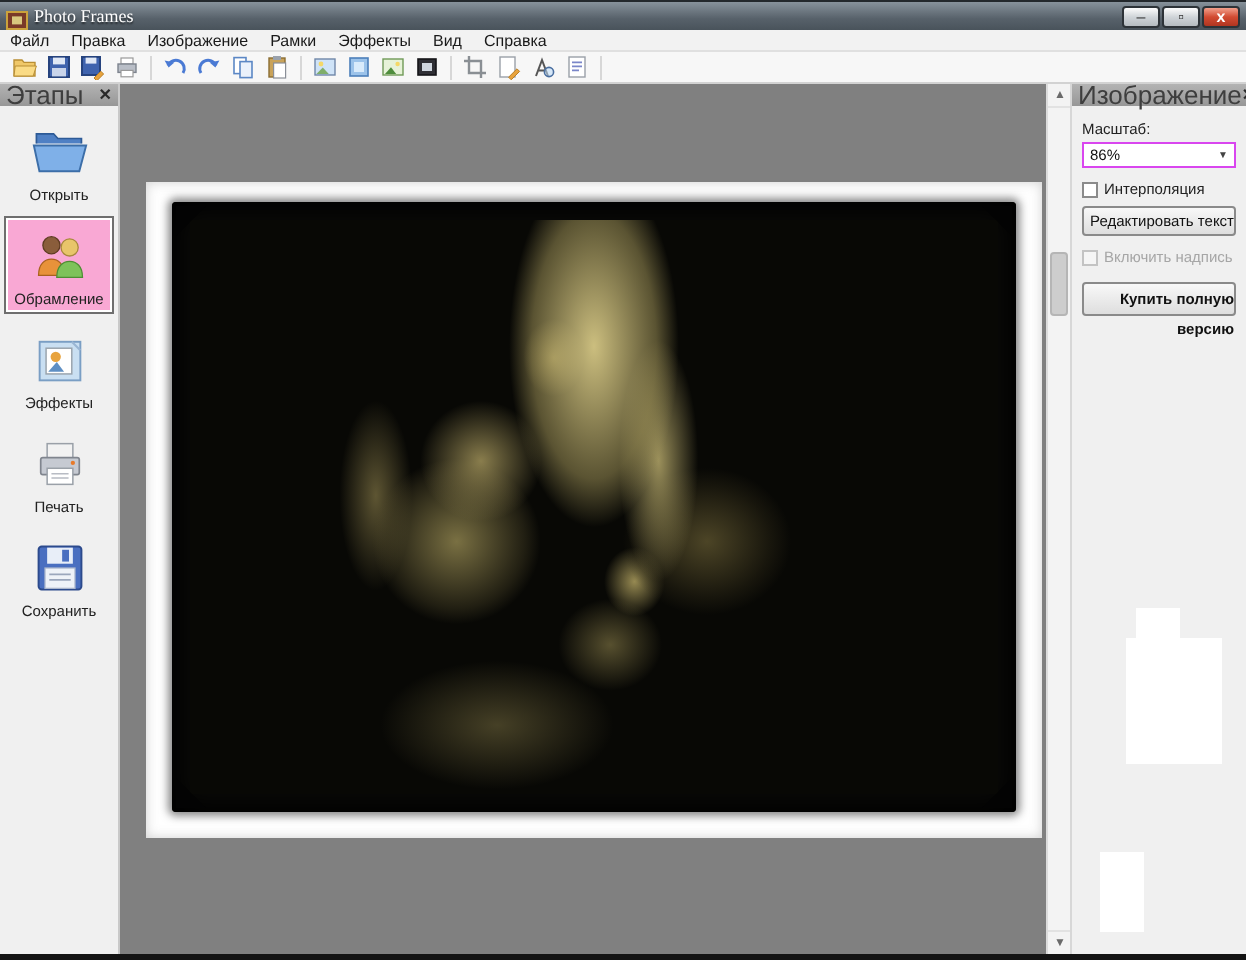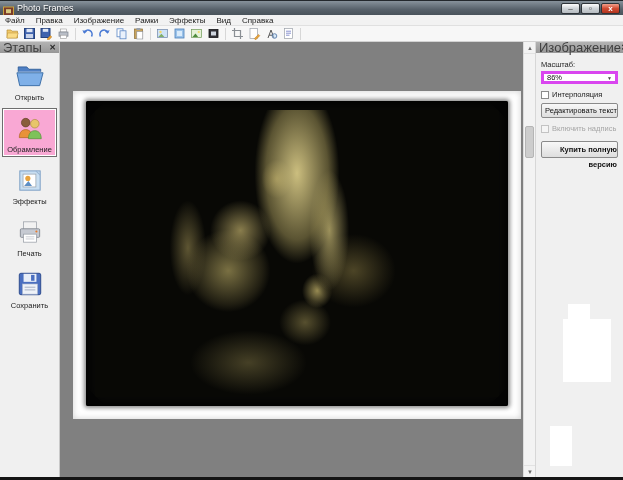--- a/index.html
+++ b/index.html
@@ -4,21 +4,21 @@
 <style>
   * { margin:0; padding:0; box-sizing:border-box; }
   html,body { width:623px; height:480px; }
   body { font-family:"Liberation Sans", sans-serif; background:#000; overflow:hidden; }
   .app { width:623px; height:480px; display:flex; flex-direction:column; background:#f0f0f0; }
 
   
   .titlebar { height:15px; background:linear-gradient(#87929b,#57616a 60%,#49535b);
     border-top:1px solid #23282c; display:flex; align-items:center; padding:0 2px; flex:0 0 15px; }
   .app-icon { width:11px; height:11px; margin:0 3px 0 1px; display:inline-block; }
-  .titlebar .title { color:#fff; font-size:9px; text-shadow:0 1px 1px rgba(0,0,0,.6); flex:1; }
+  .titlebar .title { color:#fff; font-size:9px; text-shadow:0 1px 1px rgba(0,0,0,.6); flex:1;font-family:Liberation Serif, serif; }
   .win-controls { display:flex; gap:1px; margin-right:1px; }
   .wc { width:19px; height:11px; border:1px solid #2d3338; border-radius:2px; font-size:8px; line-height:9px;
     text-align:center; color:#333; background:linear-gradient(#fdfdfd,#cfd4d8 50%,#b6bcc1); }
   .wc.close { background:linear-gradient(#f2a08c,#d24b32 50%,#b03520); color:#fff; font-weight:bold; }
 
   
   .menubar { height:11px; background:#f2f2f2; border-bottom:1px solid #e0e0e0; display:flex; align-items:center;
     padding-left:5px; gap:11px; flex:0 0 11px; }
   .menu-item { font-size:8px; color:#1a1a1a; cursor:default; }
 
@@ -75,21 +75,21 @@
   .vs-btn.up { top:0; border-bottom:1px solid #e2e2e2; }
   .vs-btn.down { bottom:0; border-top:1px solid #e2e2e2; }
   .vs-thumb { position:absolute; left:1px; width:9px; top:84px; height:32px; background:#cdcdcd;
     border:1px solid #b5b5b5; border-radius:2px; }
 
   
   .inspector { width:88px; background:#f0f0f0; border-left:1px solid #d7d7d7; position:relative;
     display:flex; flex-direction:column; }
   .insp-body { padding:4px 5px; }
   .field-label { font-size:7.5px; color:#222; margin:3px 0 2px; }
-  .combo { height:13px; background:#fff; border:3px solid #d946ef; display:flex; align-items:center; }
+  .combo { height:13px; background:#fff; border:1px solid #d946ef; display:flex; align-items:center; }
   .combo .combo-value { flex:1; font-size:7.5px; color:#111; padding-left:3px; }
   .combo .combo-arrow { width:11px; text-align:center; font-size:5px; color:#444; }
   .chk-row { display:flex; align-items:center; gap:3px; margin:6px 0 4px; }
   .chk { width:8px; height:8px; background:#fff; border:1px solid #8b8b8b; }
   .chk-row .chk-label { font-size:7.5px; color:#222; }
   .chk-row.disabled .chk { border-color:#c3c3c3; background:#f5f5f5; }
   .chk-row.disabled .chk-label { color:#a6a6a6; }
   .btn { display:block; width:100%; height:15px; background:linear-gradient(#f8f8f8,#dedede);
     border:1px solid #8a8a8a; border-radius:2px; font-size:7.5px; color:#111; text-align:right;
     line-height:13px; margin:4px 0; font-family:"Liberation Sans",sans-serif; }

